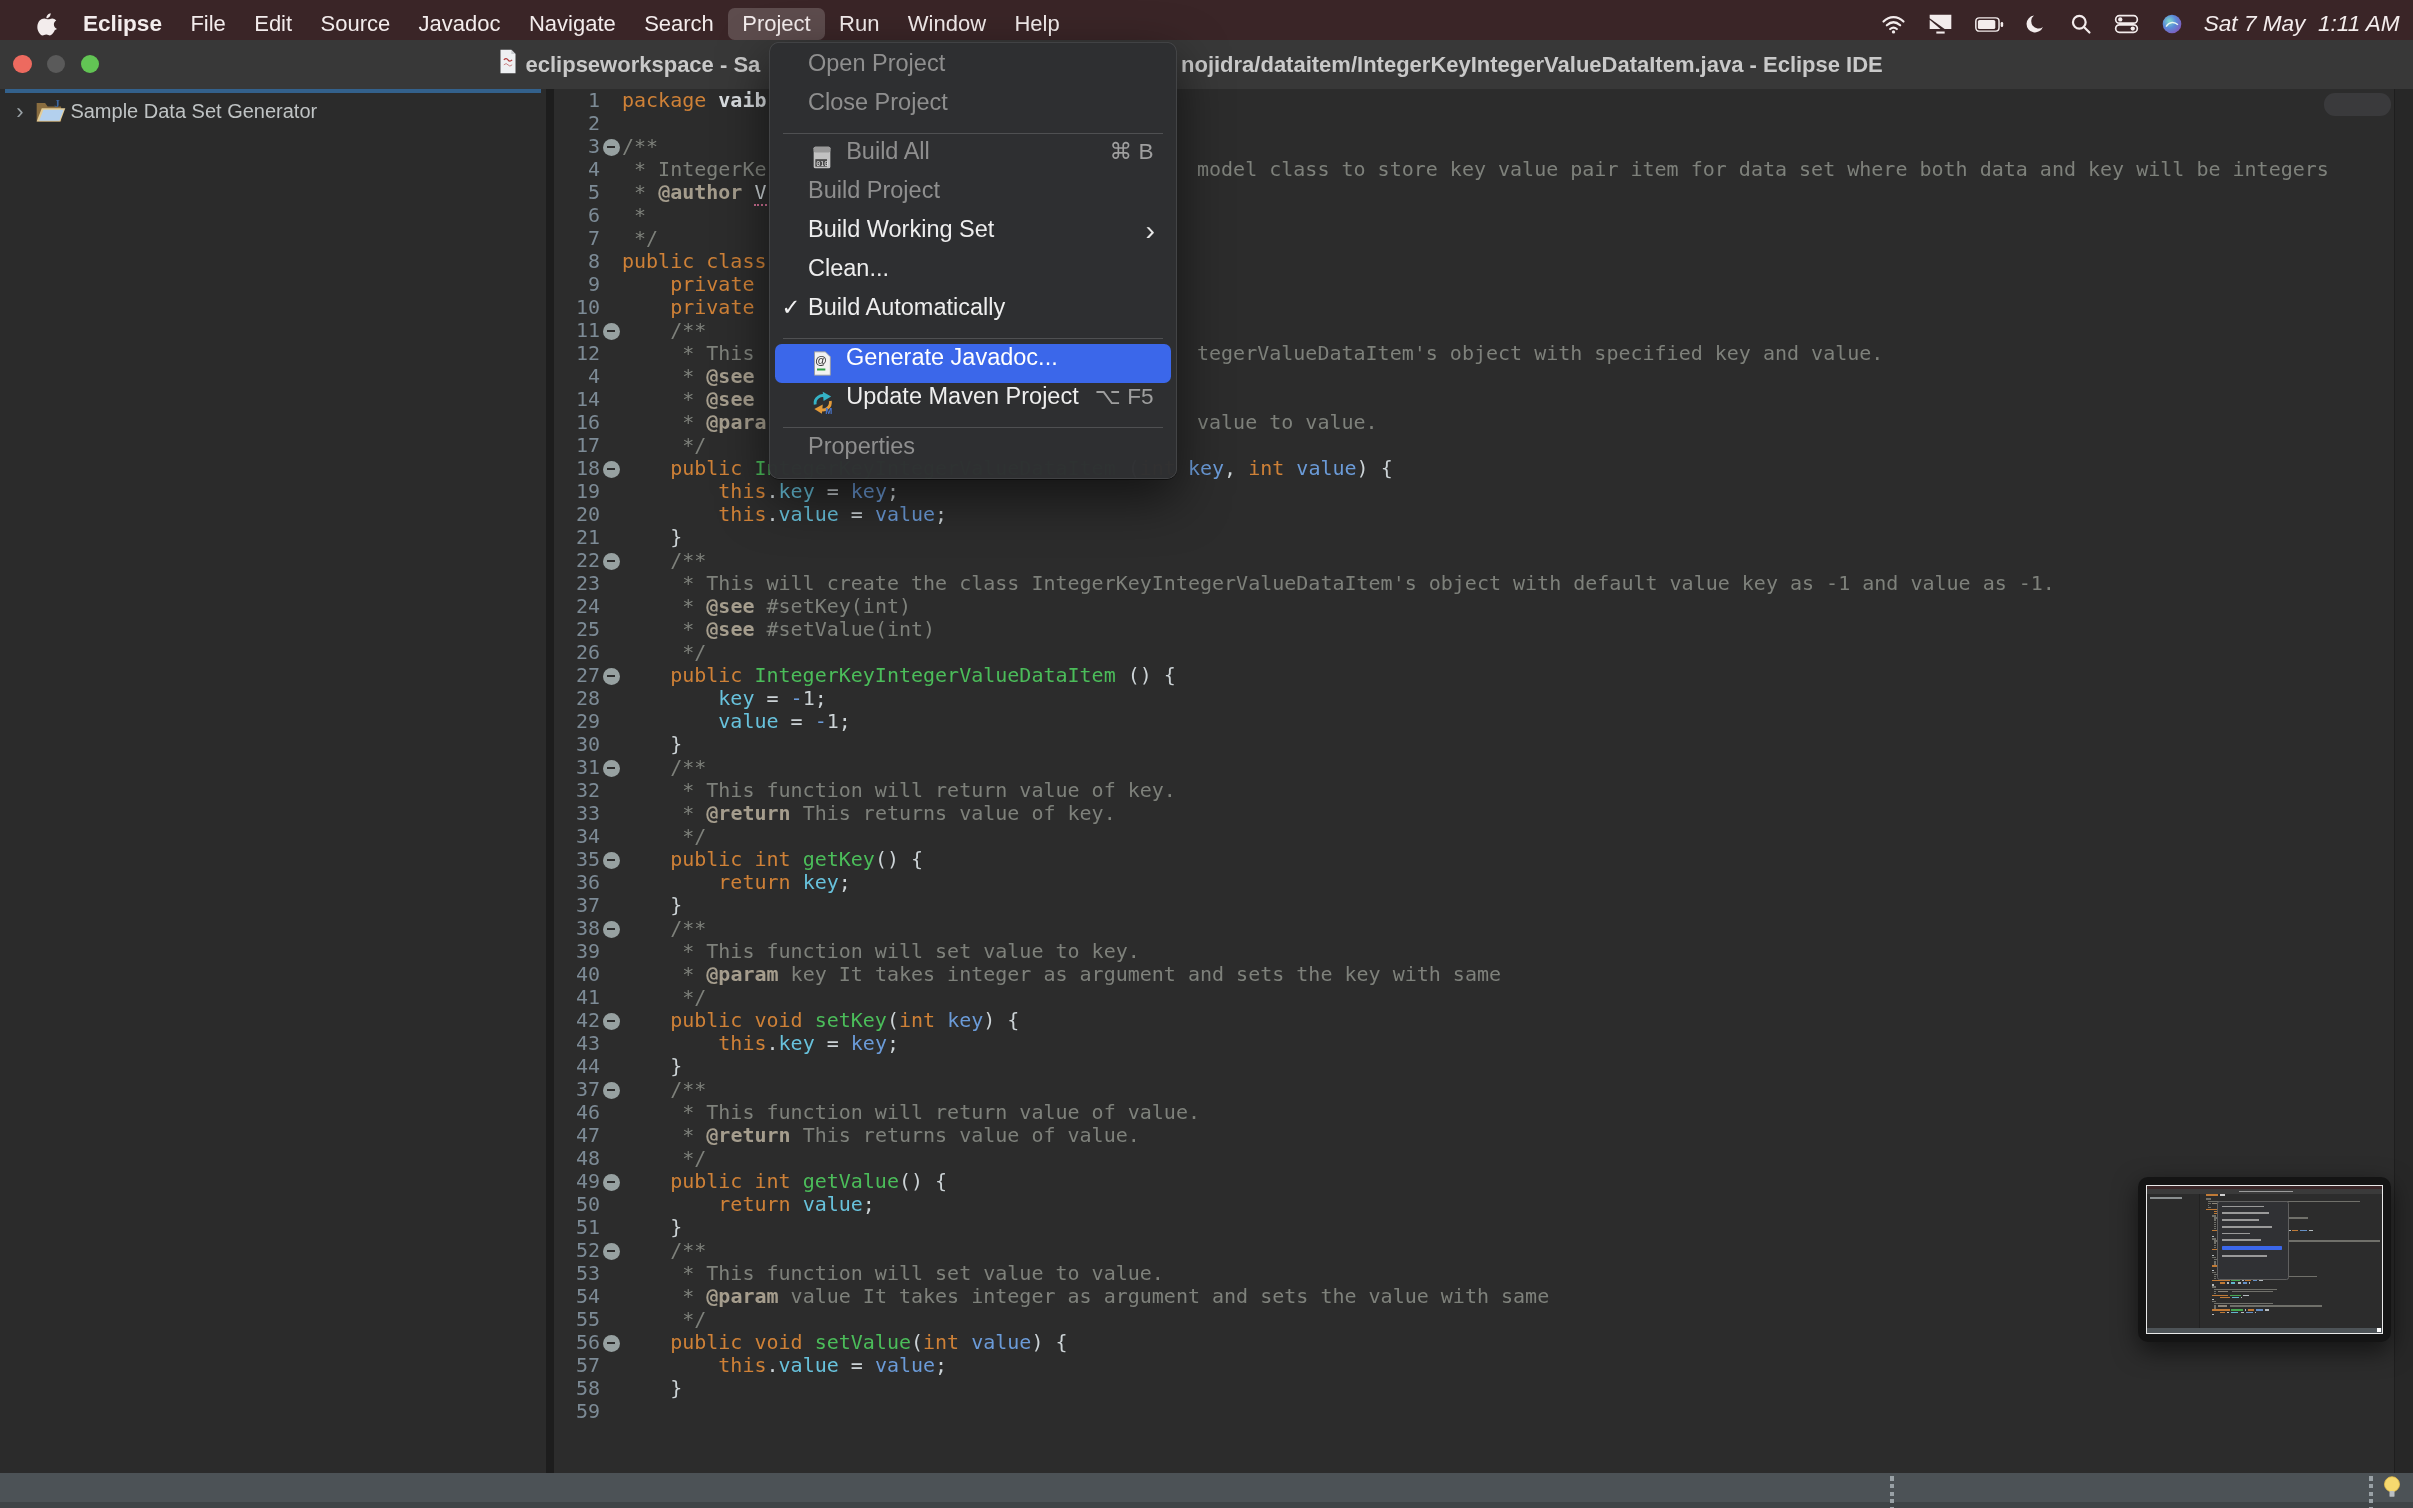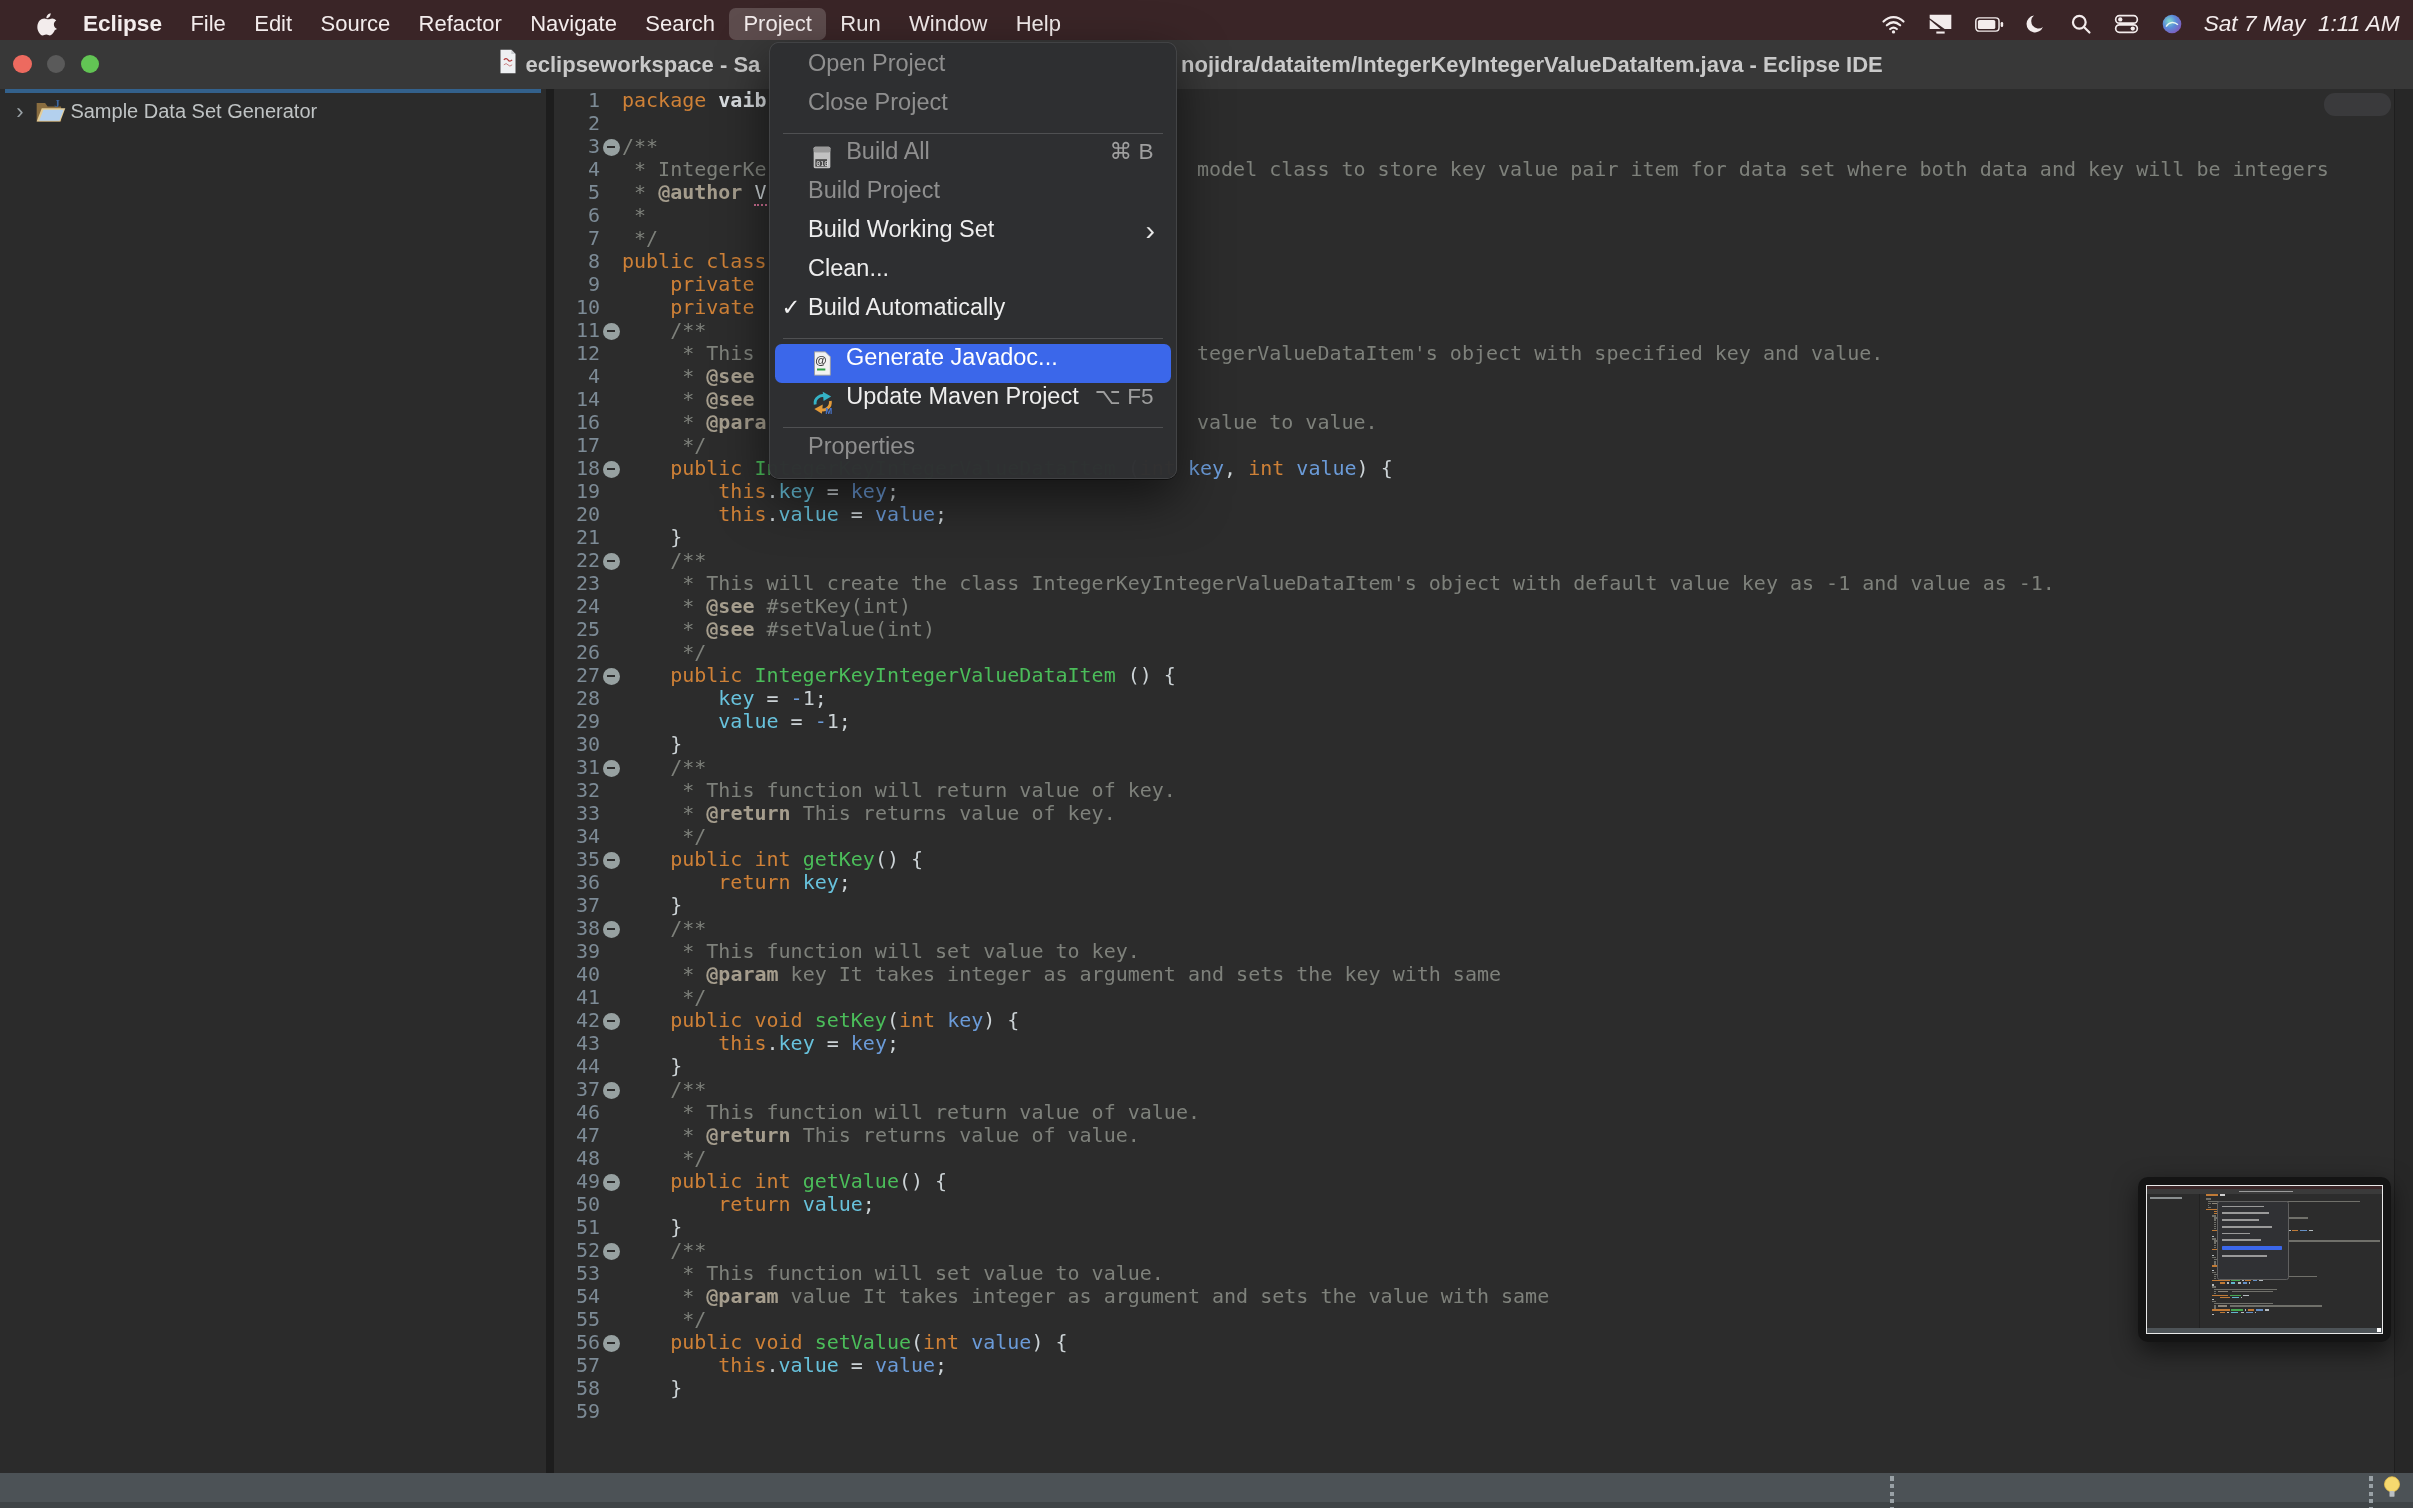--- a/index.html
+++ b/index.html
@@ -114,21 +114,21 @@
     <span id="apple">
       <svg width="20" height="23.5" viewBox="0 0 24 28">
           <path d="M16.4 1.5c.2 1.5-.4 2.9-1.3 4-.9 1.1-2.4 1.9-3.8 1.8-.2-1.4.5-2.9 1.4-3.9.9-1 2.5-1.8 3.7-1.9zM21.7 21c-.6 1.4-.9 2-1.7 3.2-1.1 1.7-2.6 3.8-4.5 3.8-1.7 0-2.1-1.1-4.4-1.1-2.3 0-2.8 1.1-4.4 1.1-1.9 0-3.3-1.9-4.4-3.6C-.8 19.7.2 13.5 3.2 10.2c1.5-1.7 3.6-2.6 5.5-2.6 2 0 3.2 1.1 4.8 1.1 1.6 0 2.5-1.1 4.8-1.1 1.7 0 3.5.9 4.8 2.5-4.2 2.3-3.5 8.3.6 9.9-.6 1.3-.9 1.9-2 1z" fill="#f3ecec"></path>
         </svg>
     </span>
     <span id="mb-items">
         <span class="mb-item bold">Eclipse</span>
         <span class="mb-item">File</span>
         <span class="mb-item">Edit</span>
         <span class="mb-item">Source</span>
-        <span class="mb-item">Refactor</span>
+        <span class="mb-item">Javadoc</span>
         <span class="mb-item">Navigate</span>
         <span class="mb-item">Search</span>
         <span class="mb-item active">Project</span>
         <span class="mb-item">Run</span>
         <span class="mb-item">Window</span>
         <span class="mb-item">Help</span>
       </span>
     <span id="mb-right">
       <span class="st-icon">
           <svg width="25" height="20" viewBox="0 0 30 24">

